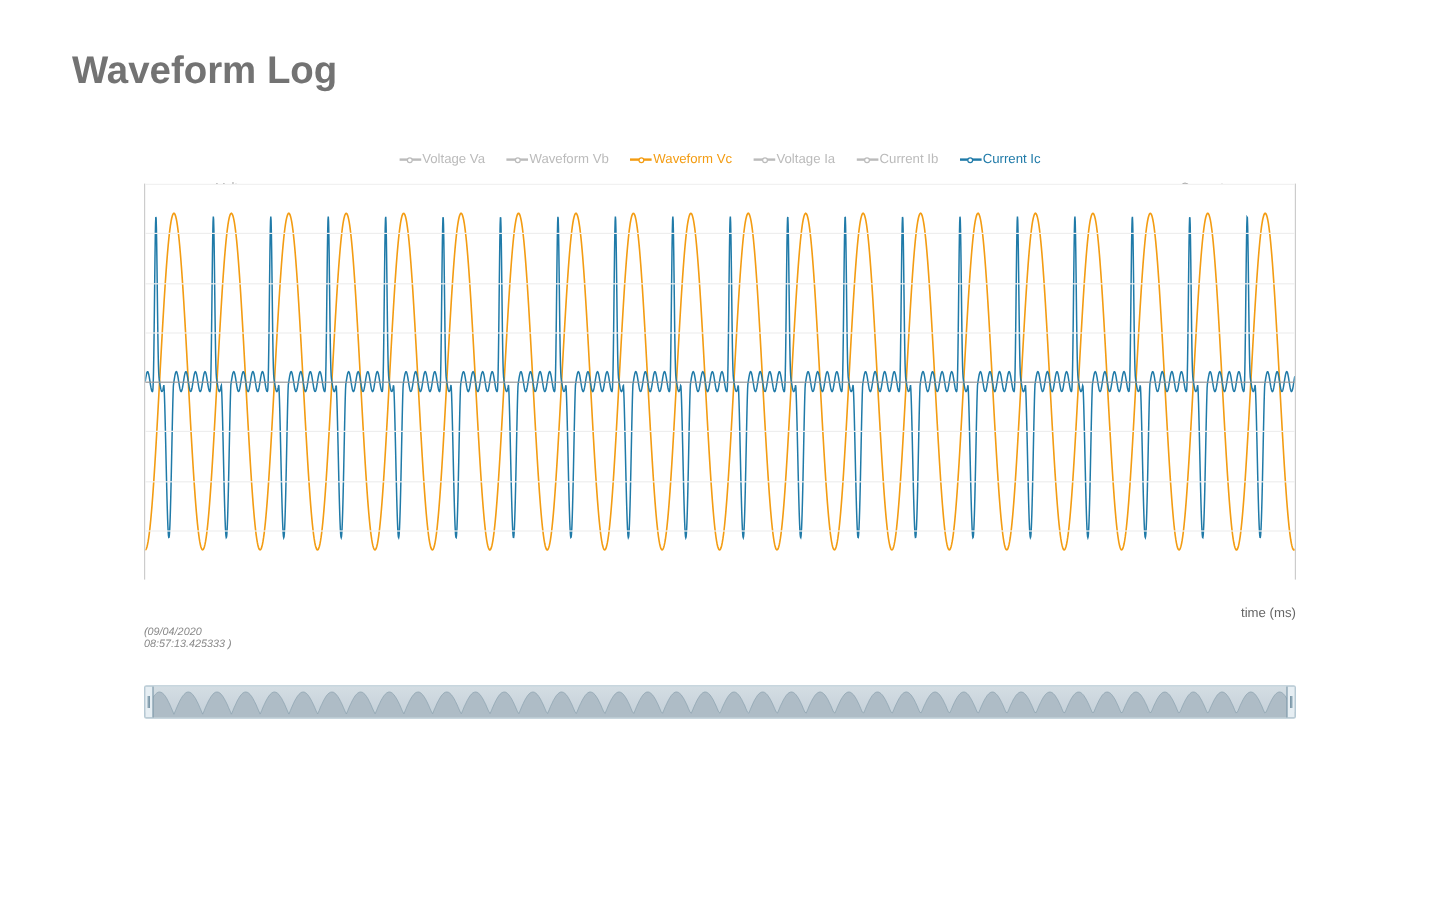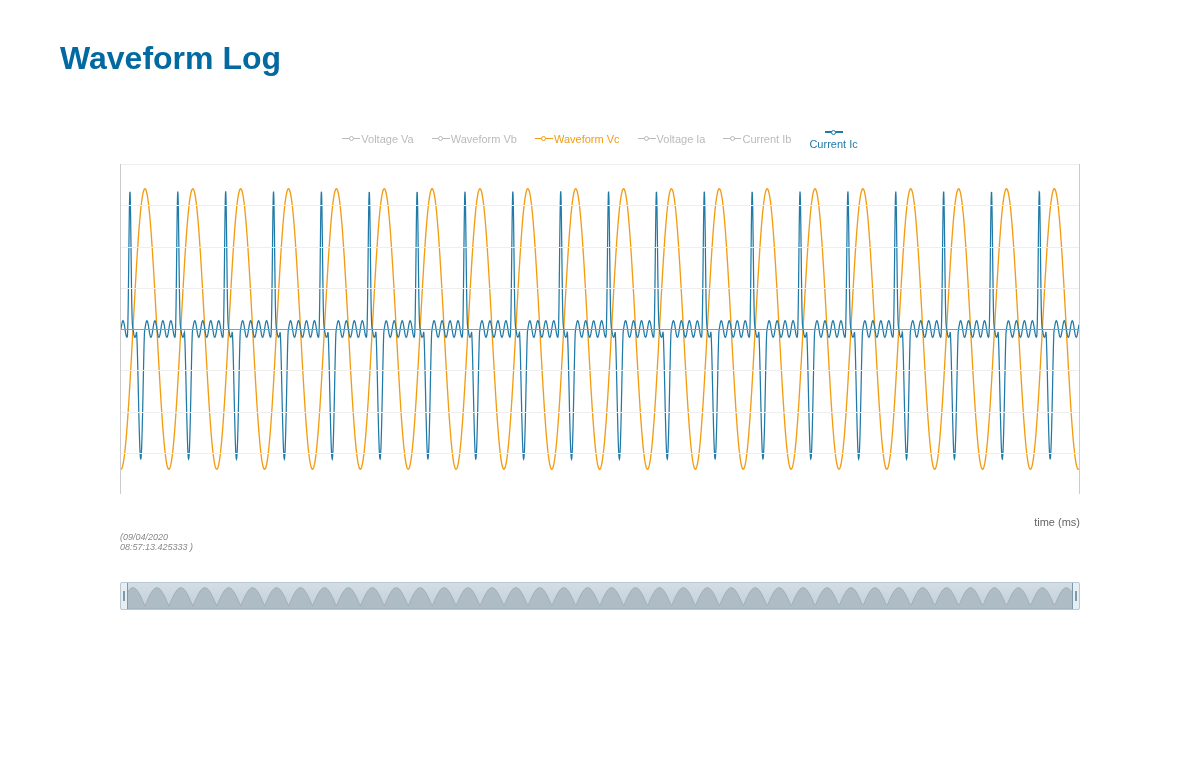--- a/index.html
+++ b/index.html
@@ -6,21 +6,21 @@
   body {
     margin: 0;
     padding: 40px 60px;
     font-family: Arial, Helvetica, sans-serif;
     background: #fff;
     color: #333;
   }
   .title {
     font-size: 32px;
     font-weight: bold;
-    color: #0369a1;
+    color: #737373;
     margin-bottom: 50px;
   }
   .chart-container {
     position: relative;
     width: 100%;
   }
   .legend {
     display: flex;
     justify-content: center;
     gap: 18px;
@@ -51,21 +51,21 @@
   .legend-swatch .dot {
     position: absolute;
     width: 5px;
     height: 5px;
     border: 1.5px solid currentColor;
     border-radius: 50%;
     background: #fff;
   }
   .legend-item.inactive { color: #bbb; }
   .legend-item.active-orange { color: #f39c12; }
-  .legend-item.active-blue  { color: #1f7aa8; flex-direction: column; }
+  .legend-item.active-blue  { color: #1f7aa8; }
 
   .axis-title-left, .axis-title-right {
     position: absolute;
     font-size: 11px;
     color: #666;
     top: -2px;
   }
   .axis-title-left { left: 60px; }
   .axis-title-right { right: 60px; }
 

